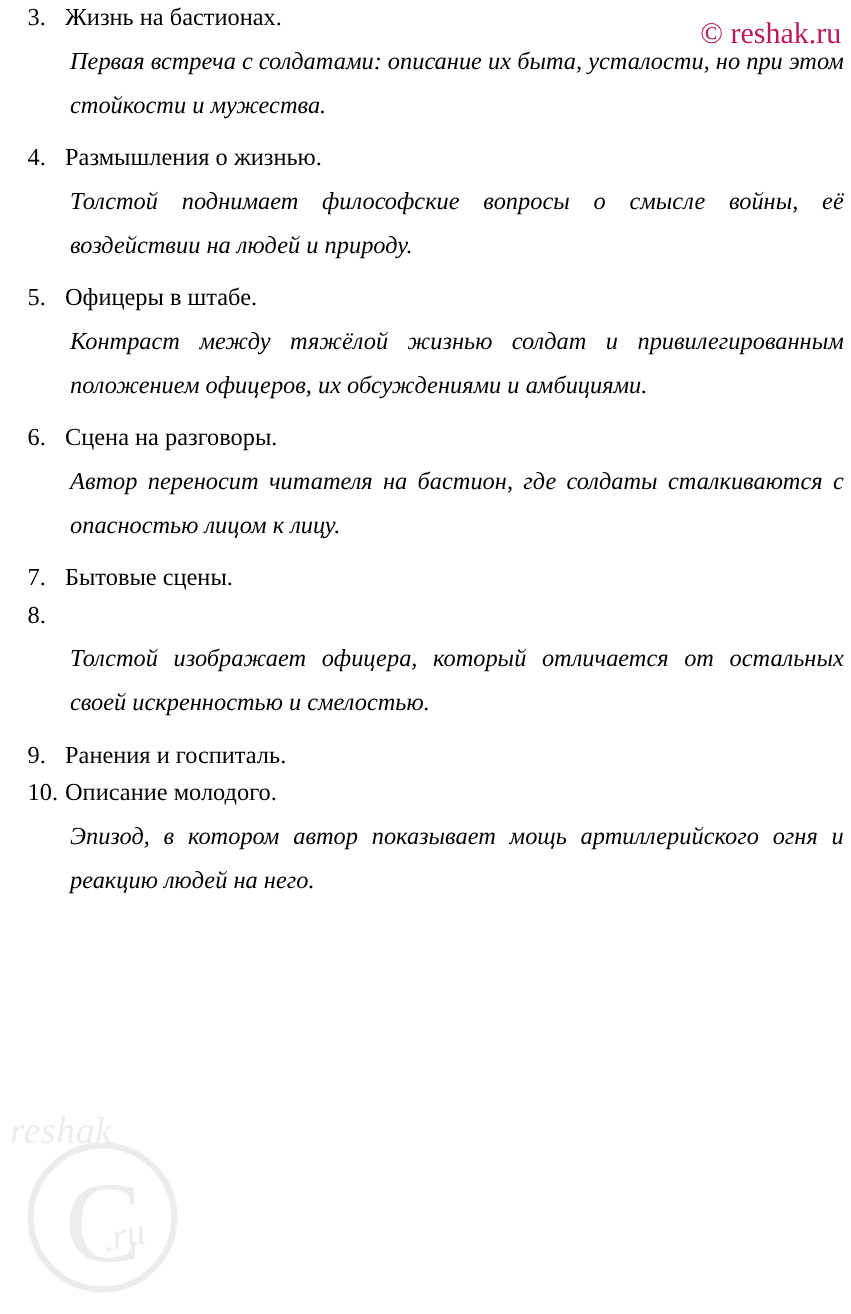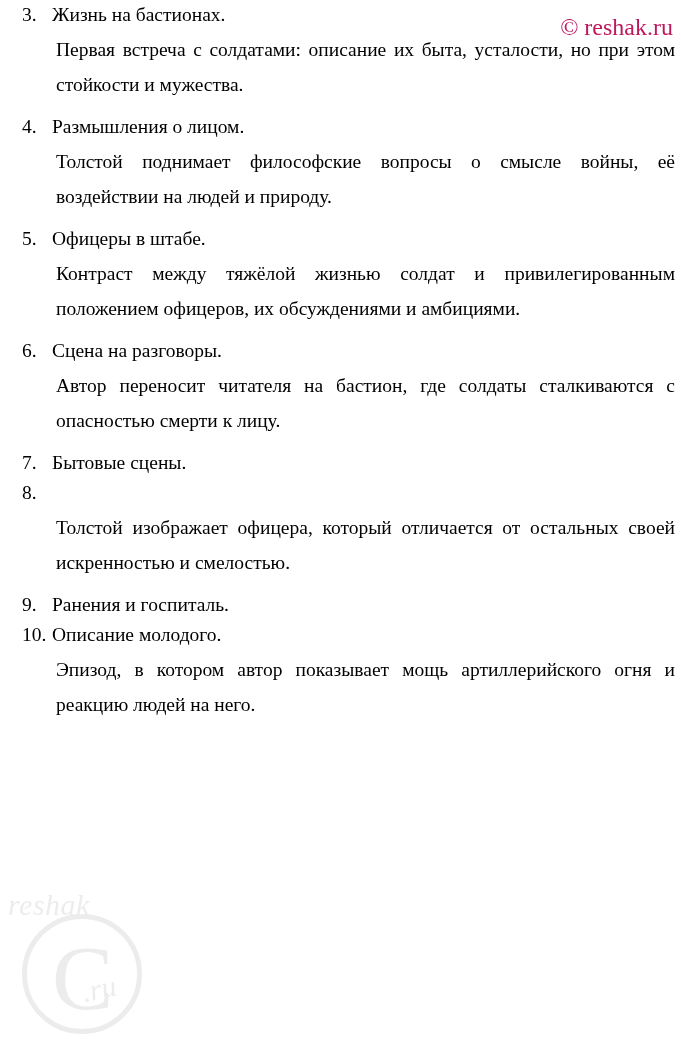--- a/index.html
+++ b/index.html
@@ -110,20 +110,21 @@
   }
 
   .item-body {
     font-size: 19.5px;
     line-height: 35px;
     text-align: justify;
     text-justify: inter-word;
     margin: 2px 0 10px 0;
     padding-left: 34px;
     padding-right: 2px;
+    font-style: italic;
   }
 
   .item:first-child .item-head {
     margin-top: 0;
   }
 </style>
 </head>
 <body>
 
 <div class="page">
@@ -143,39 +144,39 @@
       <div class="item-head">
         <span class="item-num">3.</span>
         <span class="item-title">Жизнь на бастионах.</span>
       </div>
       <div class="item-body">Первая встреча с солдатами: описание их быта, усталости, но при этом стойкости и мужества.</div>
     </div>
 
     <div class="item">
       <div class="item-head">
         <span class="item-num">4.</span>
-        <span class="item-title">Размышления о лицом.</span>
+        <span class="item-title">Размышления о жизнью.</span>
       </div>
       <div class="item-body">Толстой поднимает философские вопросы о смысле войны, её воздействии на людей и природу.</div>
     </div>
 
     <div class="item">
       <div class="item-head">
         <span class="item-num">5.</span>
         <span class="item-title">Офицеры в штабе.</span>
       </div>
       <div class="item-body">Контраст между тяжёлой жизнью солдат и привилегированным положением офицеров, их обсуждениями и амбициями.</div>
     </div>
 
     <div class="item">
       <div class="item-head">
         <span class="item-num">6.</span>
         <span class="item-title">Сцена на разговоры.</span>
       </div>
-      <div class="item-body">Автор переносит читателя на бастион, где солдаты сталкиваются с опасностью смерти к лицу.</div>
+      <div class="item-body">Автор переносит читателя на бастион, где солдаты сталкиваются с опасностью лицом к лицу.</div>
     </div>
 
     <div class="item">
       <div class="item-head">
         <span class="item-num">7.</span>
         <span class="item-title">Бытовые сцены.</span>
       </div>
     </div>
 
     <div class="item">

